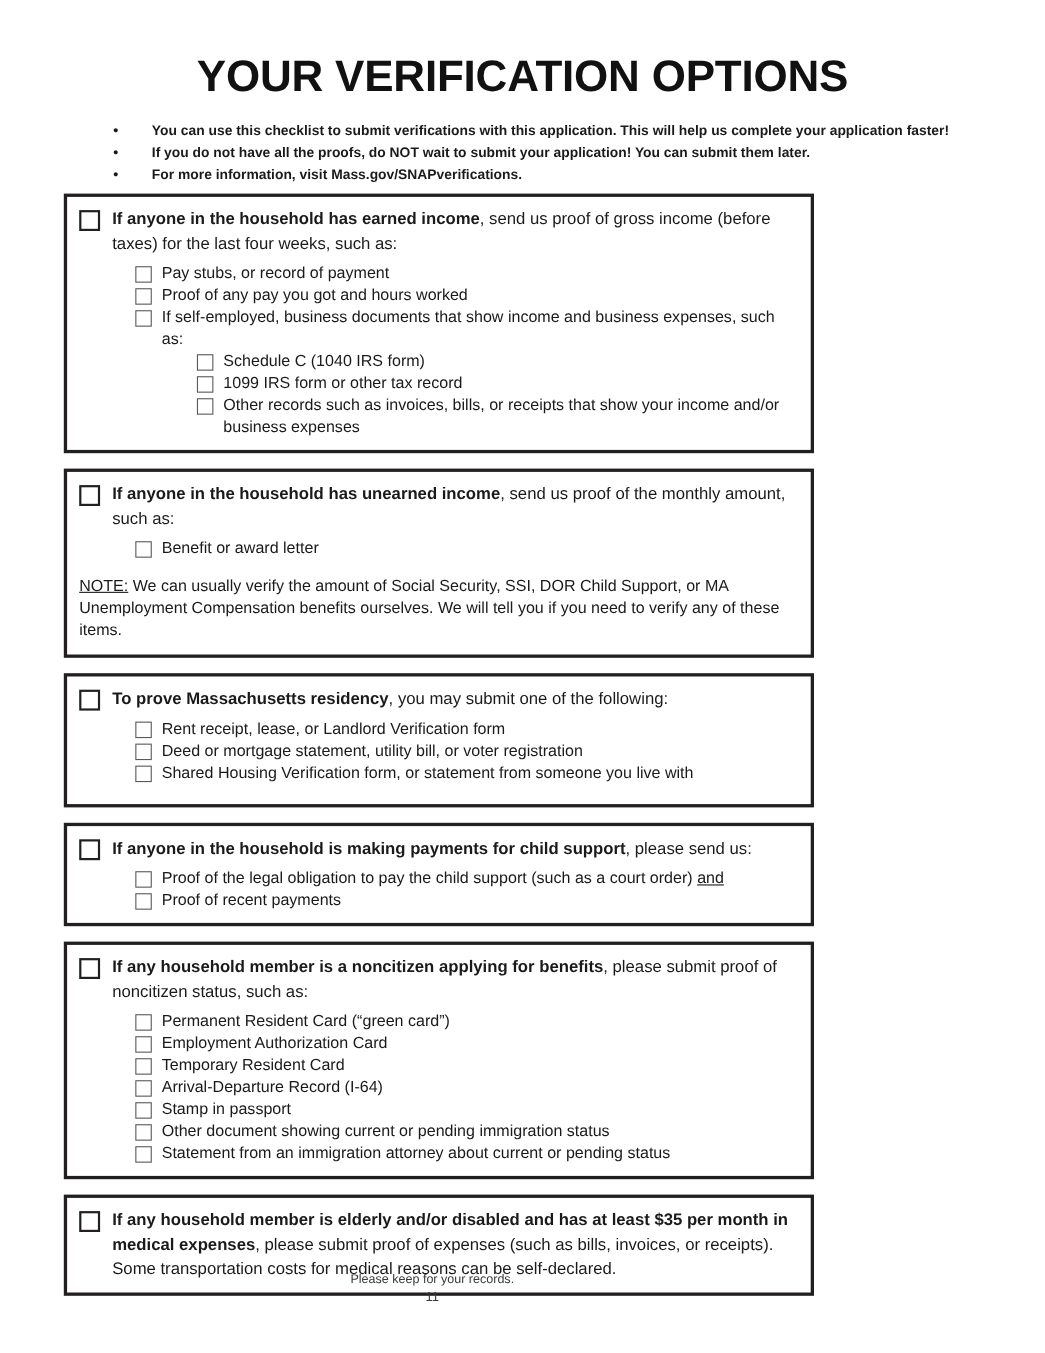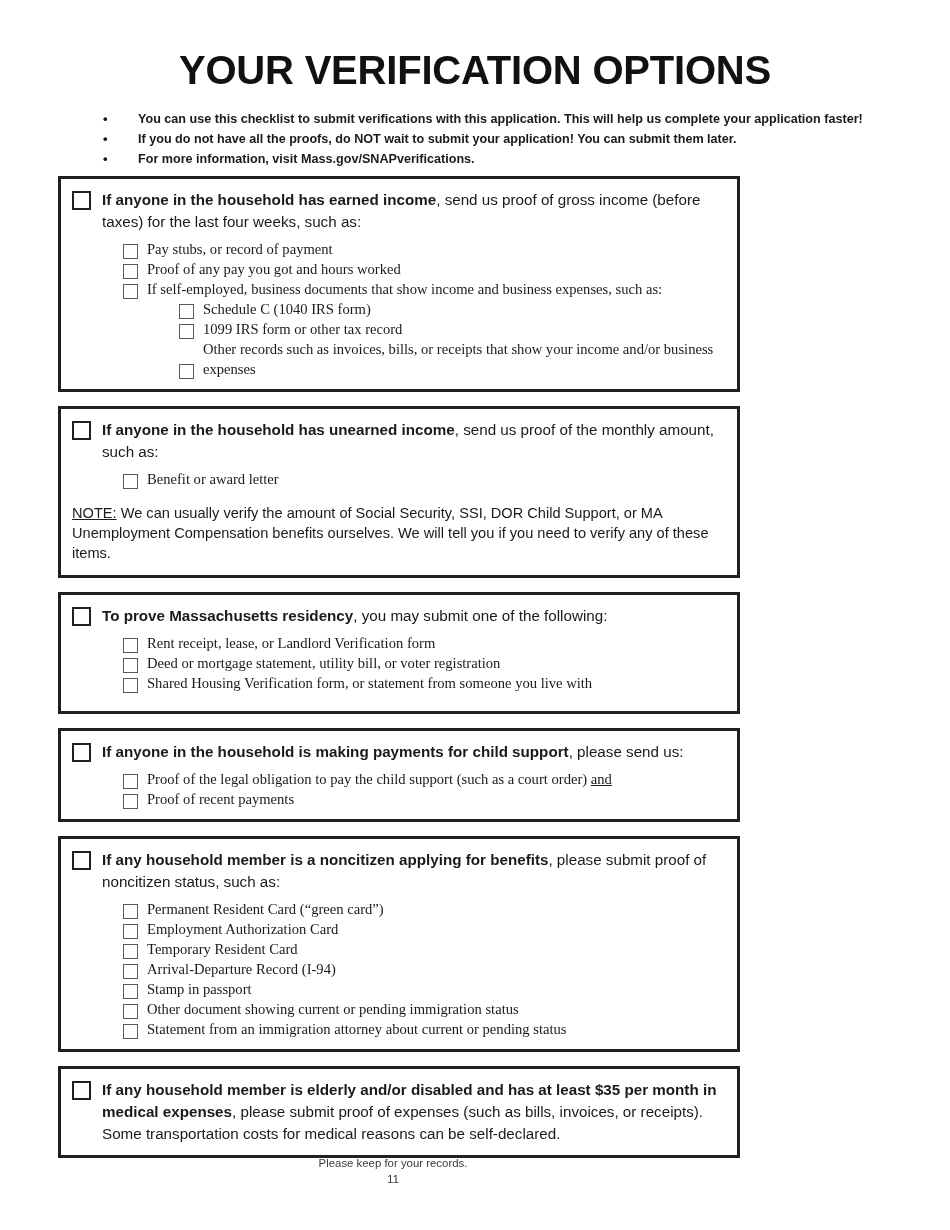--- a/index.html
+++ b/index.html
@@ -106,23 +106,22 @@
     line-height: 22px;
     color: #1a1a1a;
     flex: 1 1 auto;
   }
   .sec-head-text b { font-weight: bold; }
 
   
   .sub-list { margin: 6px 0 0 0; padding: 0; list-style: none; }
   .sub-item {
     display: flex;
-    align-items: flex-end;
-    line-height: 20px;
-    font-family: Liberation Serif, serif;
+    align-items: flex-start;
+    line-height: 20px;
   }
   .sub-item .cb-sm { margin-right: 9px; }
   .sub-item-text {
     font-size: 14.6px;
     line-height: 20px;
     color: #1a1a1a;
     flex: 1 1 auto;
   }
   .lvl1 { margin-left: 51px; }
   .lvl2 { margin-left: 107px; }
@@ -276,21 +275,21 @@
           <li class="sub-item lvl1">
             <span class="cb cb-sm"></span>
             <span class="sub-item-text"><span>Employment Authorization Card</span></span>
           </li>
           <li class="sub-item lvl1">
             <span class="cb cb-sm"></span>
             <span class="sub-item-text"><span>Temporary Resident Card</span></span>
           </li>
           <li class="sub-item lvl1">
             <span class="cb cb-sm"></span>
-            <span class="sub-item-text"><span>Arrival-Departure Record (I-94)</span></span>
+            <span class="sub-item-text"><span>Arrival-Departure Record (I-64)</span></span>
           </li>
           <li class="sub-item lvl1">
             <span class="cb cb-sm"></span>
             <span class="sub-item-text"><span>Stamp in passport</span></span>
           </li>
           <li class="sub-item lvl1">
             <span class="cb cb-sm"></span>
             <span class="sub-item-text"><span>Other document showing current or pending immigration status</span></span>
           </li>
           <li class="sub-item lvl1">

